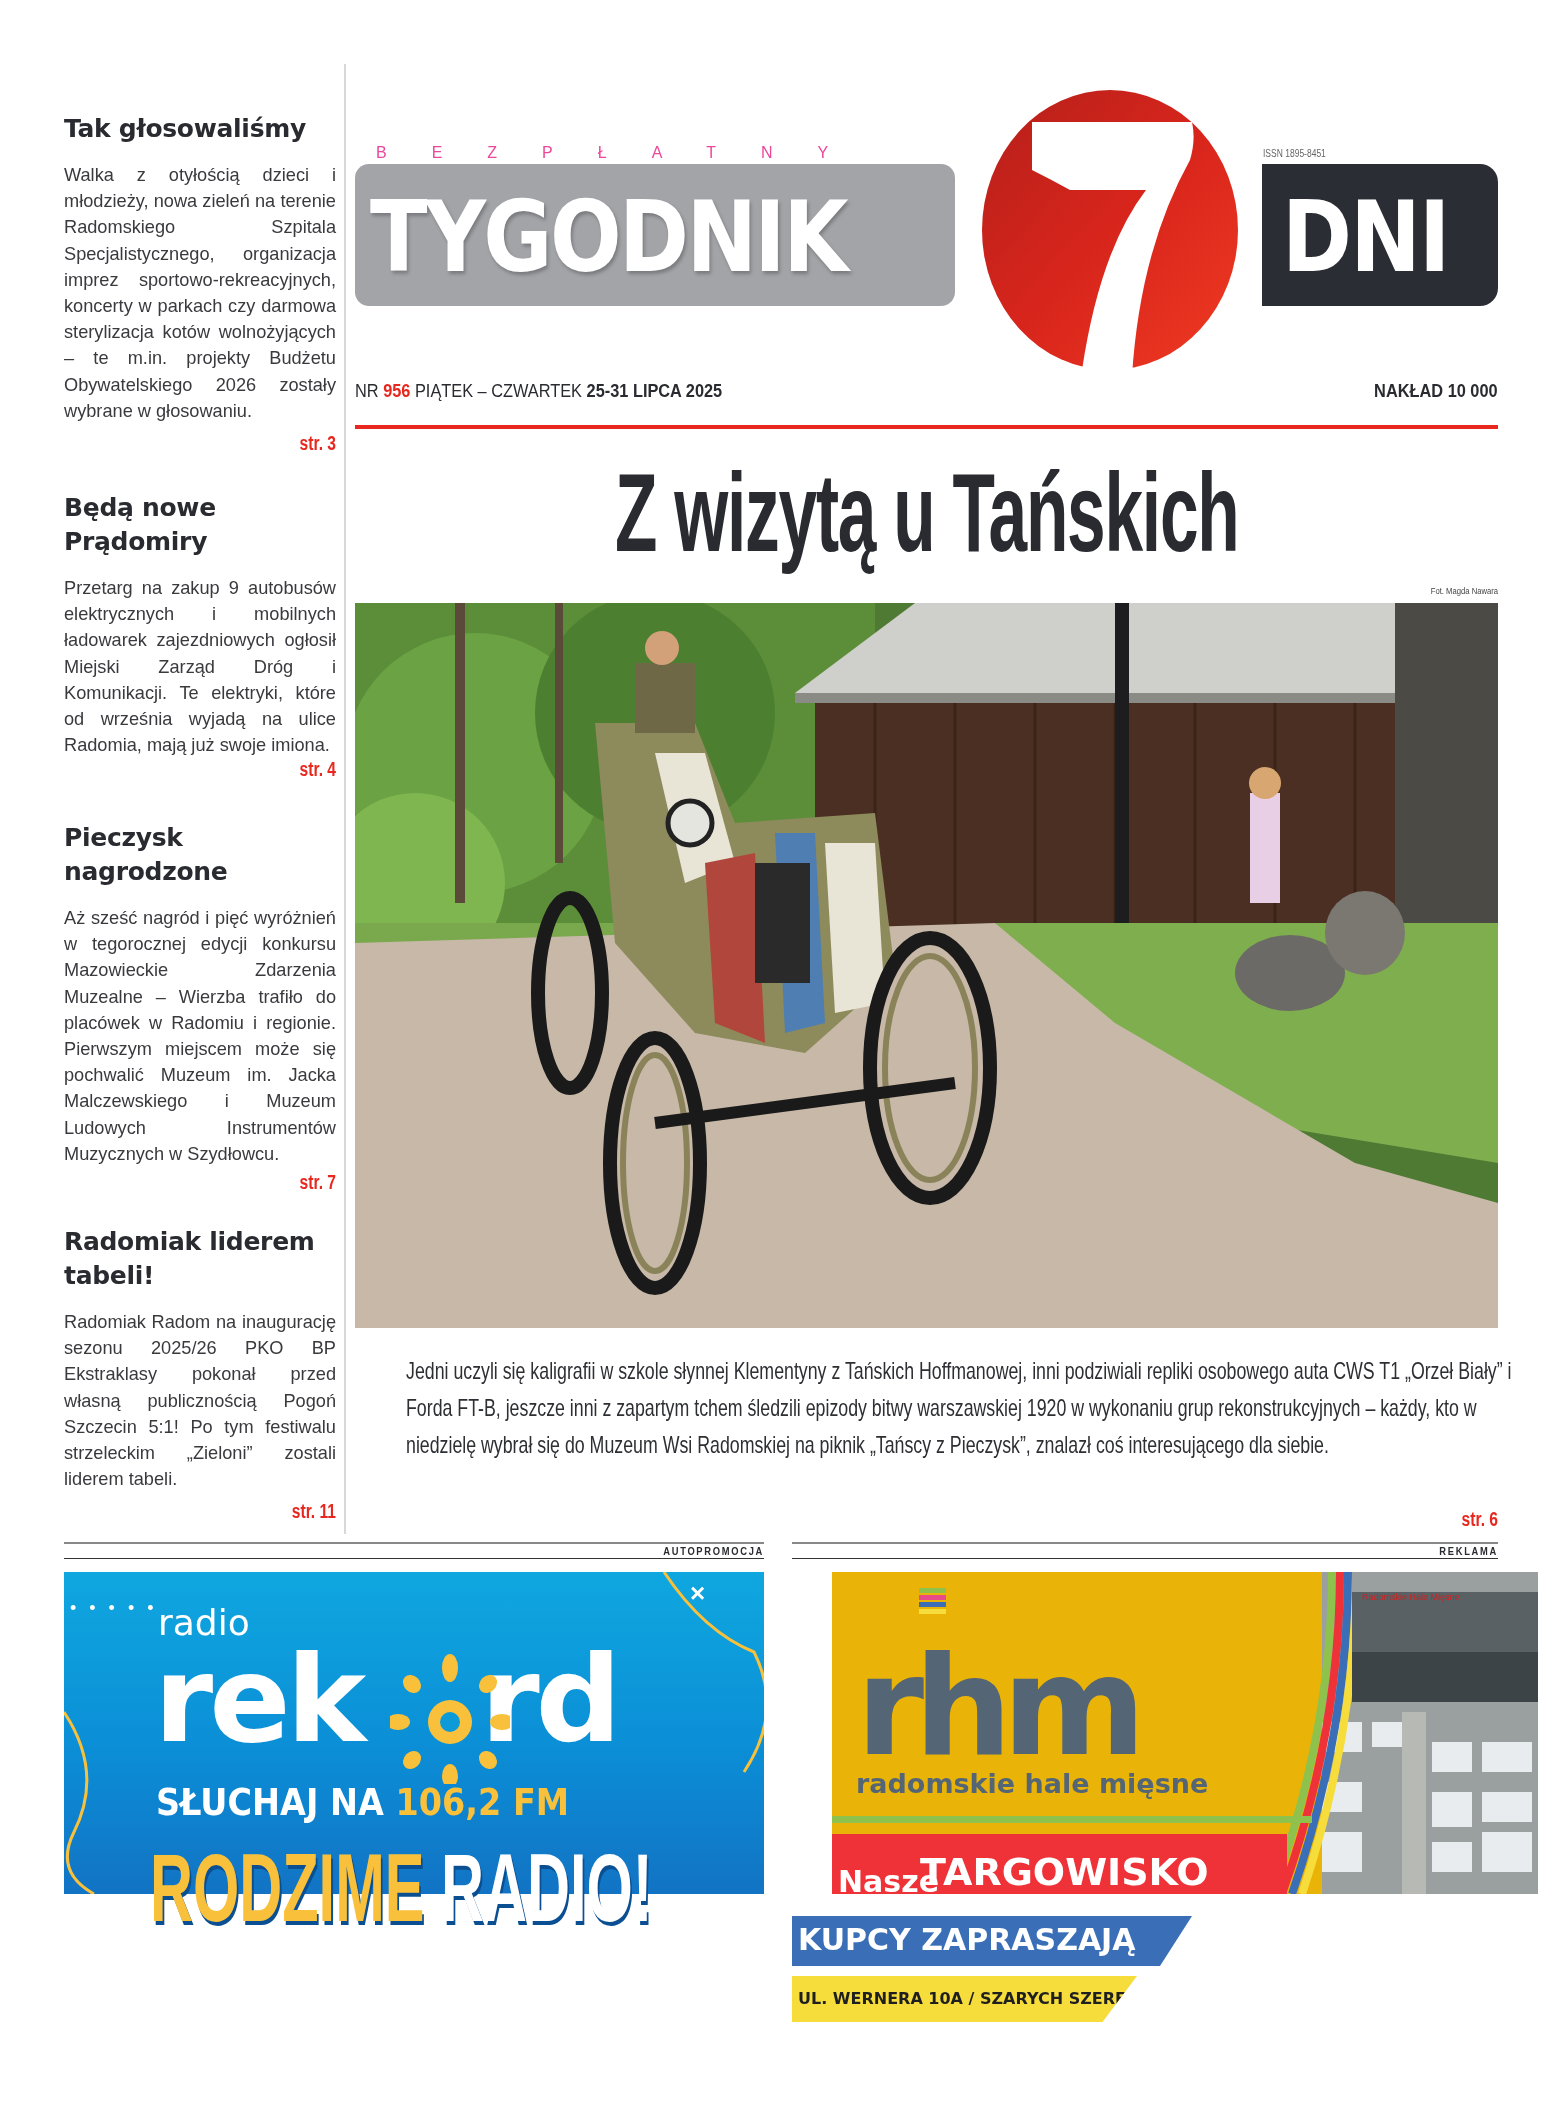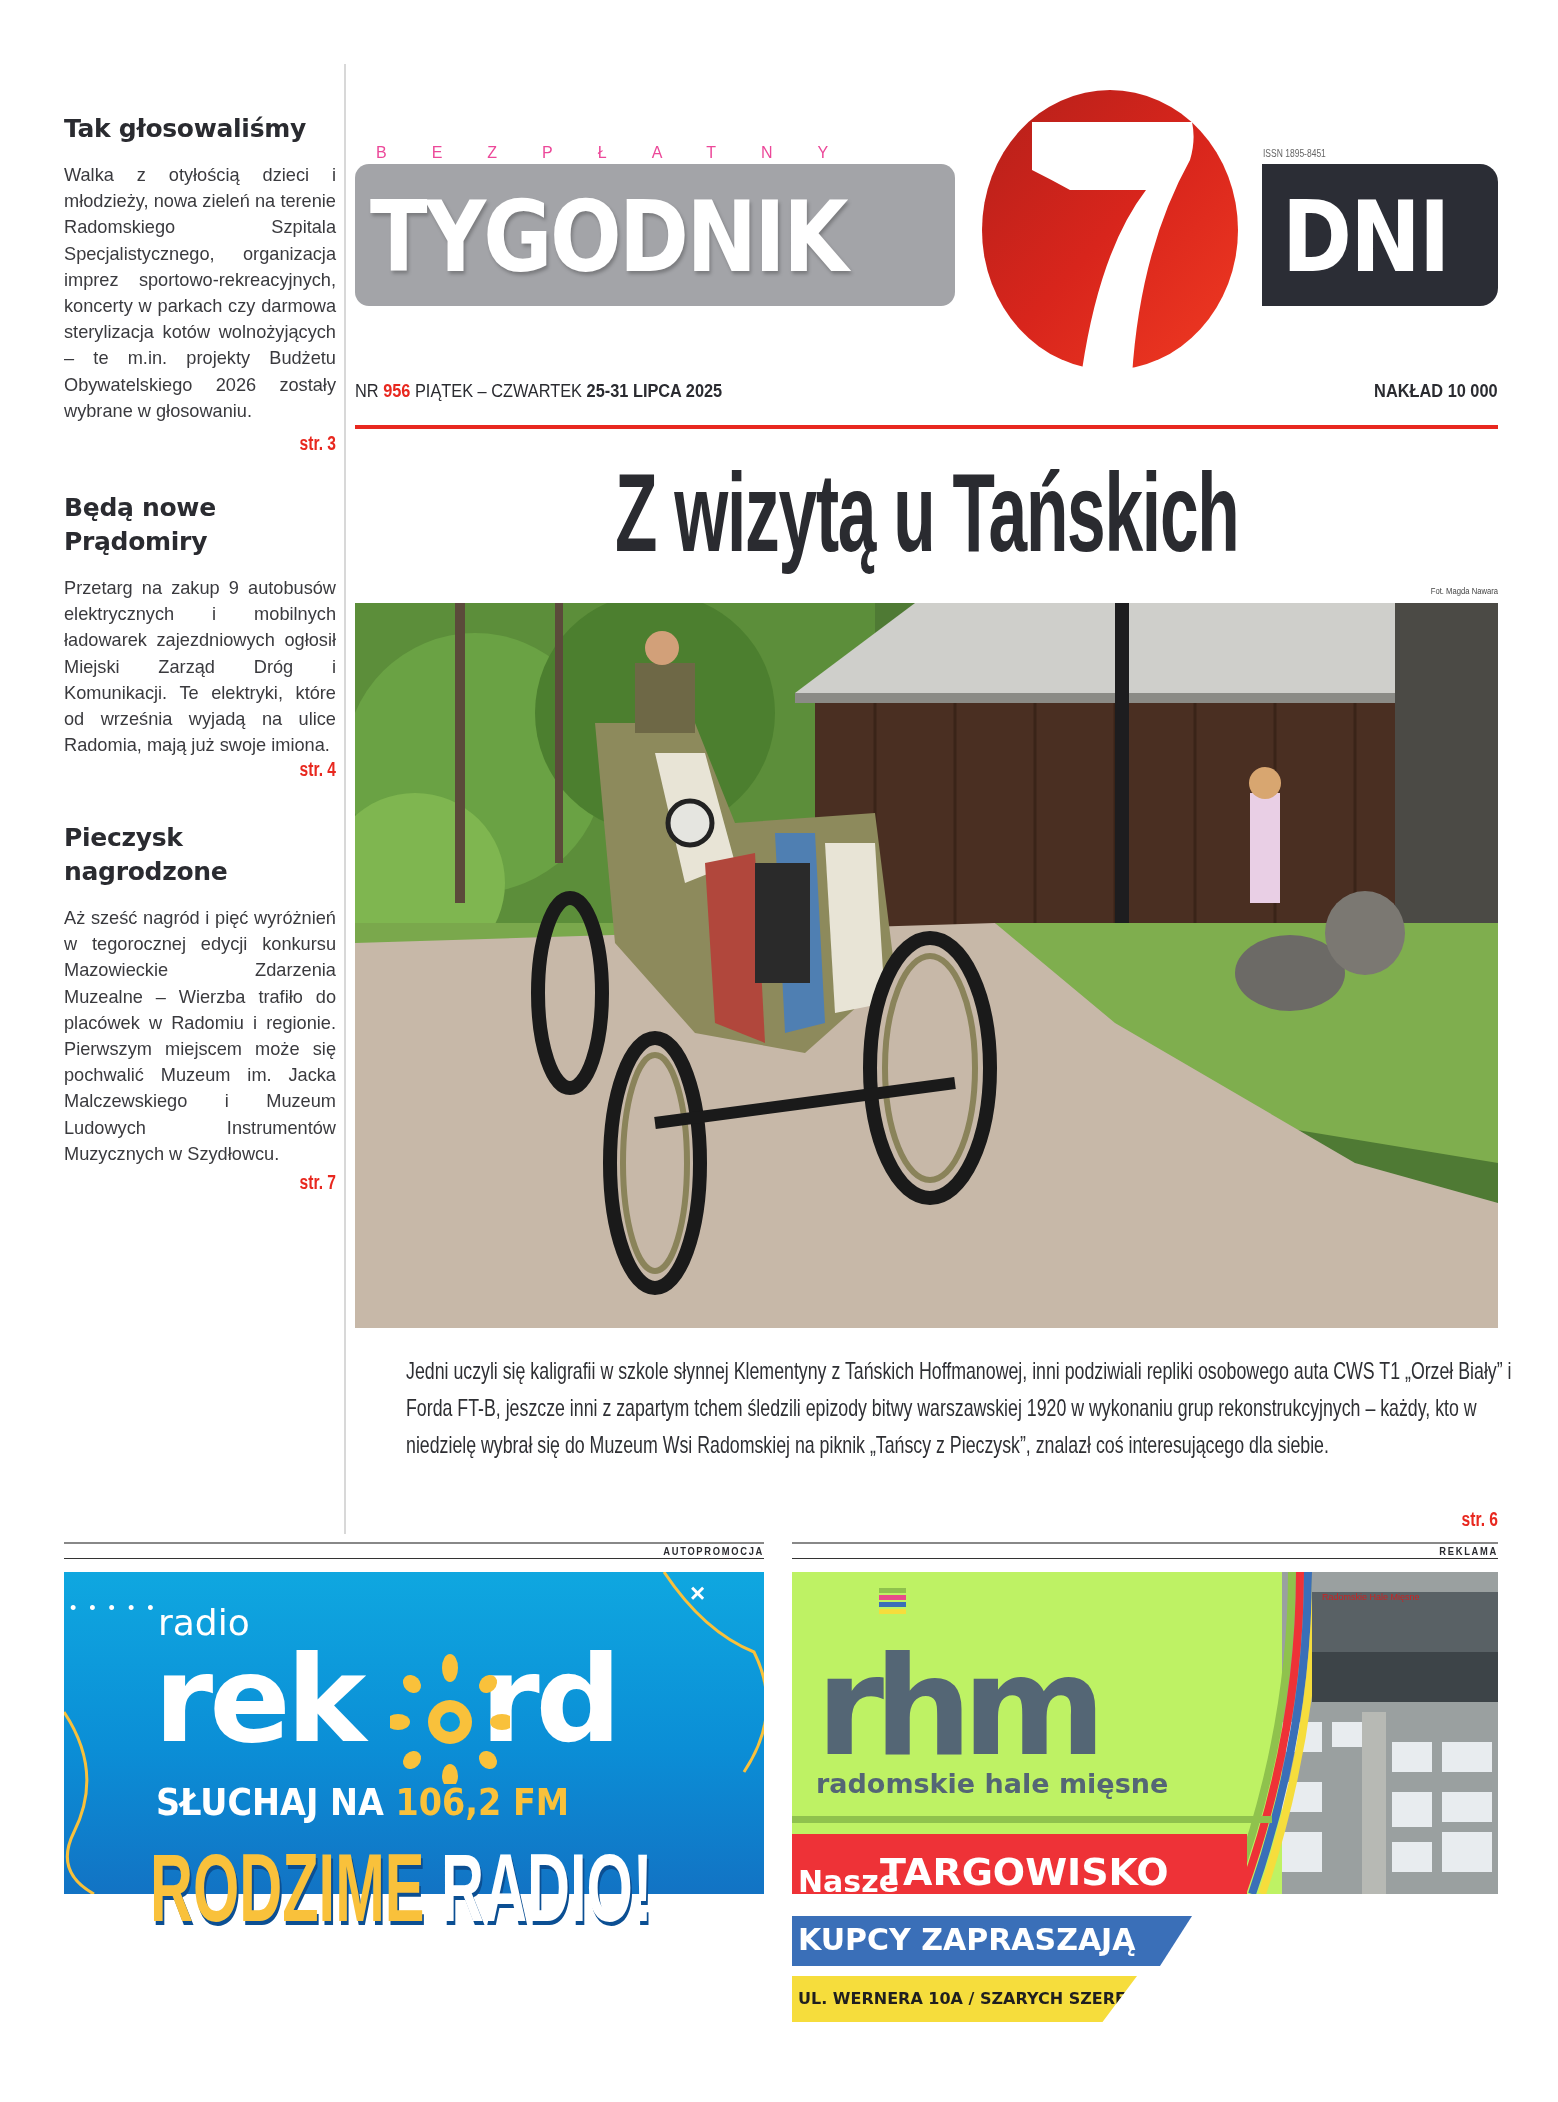--- a/index.html
+++ b/index.html
@@ -58,21 +58,21 @@
   .rodzime-line .y { color: #f9c13b; }
   .rodzime-line .w { color: #ffffff; }
   .radio-url { left: 280px; top: 1968px; font-family: "DejaVu Sans", sans-serif; font-size: 26px; color: #fff; }
   .radio-x1 { left: 690px; top: 1578px; font-size: 26px; color: #fff; font-weight: bold; }
   .radio-x2 { left: 114px; top: 1982px; font-size: 24px; color: #fff; font-weight: bold; }
   .radio-o { left: 646px; top: 1980px; width: 12px; height: 12px; border: 3px solid #fff; border-radius: 50%; }
   .radio-dots1 { left: 70px; top: 1598px; font-size: 18px; color: #fff; letter-spacing: 4px; }
   .radio-dots2 { left: 690px; top: 1952px; font-size: 18px; color: #fff; letter-spacing: 4px; }
 
   
-  .ad-rhm { left: 792px; top: 1572px; width: 706px; height: 322px; background: #bef264; overflow: hidden; }
+  .ad-rhm { left: 832px; top: 1572px; width: 706px; height: 322px; background: #eab308; overflow: hidden; }
   .rhm-logo { position: absolute; left: 24px; top: 80px; font-family: "DejaVu Sans", sans-serif; font-weight: bold; font-size: 138px; line-height: 110px; color: #546675; letter-spacing: -10px; }
   .rhm-stripes { position: absolute; left: 87px; top: 16px; width: 27px; }
   .rhm-stripes div { height: 5px; margin-bottom: 2px; }
   .rhm-sub { position: absolute; left: 24px; top: 196px; font-family: "DejaVu Sans", sans-serif; font-weight: bold; font-size: 27px; color: #546675; white-space: nowrap; }
   .rhm-photo { position: absolute; left: 490px; top: 0; width: 216px; height: 322px; background: #8a918f; }
   .rhm-green-line { position: absolute; left: 0; top: 244px; width: 480px; height: 7px; background: #8fc24d; }
   .rhm-banner { position: absolute; white-space: nowrap; color: #fff; font-family: "DejaVu Sans", sans-serif; font-weight: bold; }
 </style>
 </head>
 <body>
@@ -87,20 +87,25 @@
   </div>
   <div class="side-item" style="margin-top:34px;height:318px;">
     <h2 style="width:200px;">Będą nowe Prądomiry</h2>
     <p>Przetarg na zakup 9 autobusów elektrycznych i mobilnych ładowarek zajezdniowych ogłosił Miejski Zarząd Dróg i Komunikacji. Te elektryki, które od września wyjadą na ulice Radomia, mają już swoje imiona.</p>
     <span class="page-ref" style="margin-top:0;">str. 4</span>
   </div>
   <div class="side-item" style="margin-top:12px;height:400px;">
     <h2 style="width:200px;">Pieczysk nagrodzone</h2>
     <p>Aż sześć nagród i pięć wyróżnień w tegorocznej edycji konkursu Mazowieckie Zdarzenia Muzealne – Wierzba trafiło do placówek w Radomiu i regionie. Pierwszym miejscem może się pochwalić Muzeum im. Jacka Malczewskiego i Muzeum Ludowych Instrumentów Muzycznych w Szydłowcu.</p>
     <span class="page-ref" style="margin-top:4px;">str. 7</span>
+  </div>
+  <div class="side-item" style="margin-top:4px;">
+    <h2 style="width:260px;">Radomiak liderem tabeli!</h2>
+    <p>Radomiak Radom na inaugurację sezonu 2025/26 PKO BP Ekstraklasy pokonał przed własną publicznością Pogoń Szczecin 5:1! Po tym festiwalu strzeleckim „Zieloni” zostali liderem tabeli.</p>
+    <span class="page-ref">str. 11</span>
   </div>
 </div>
 
 <div class="abs bezplatny">BEZPŁATNY</div>
 <div class="abs tyg-bar"></div>
 <div class="abs tyg-text">TYGODNIK</div>
 
 <svg class="abs seven-circle" viewBox="0 0 300 300">
   <defs>
     <linearGradient id="redg" x1="0" y1="0" x2="1" y2="1">

